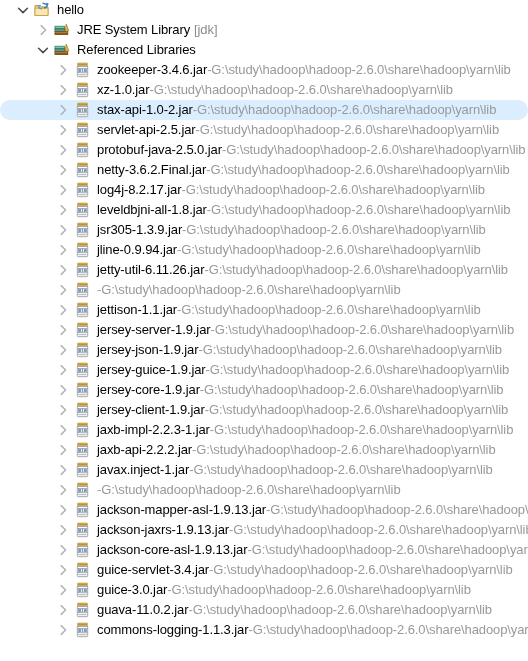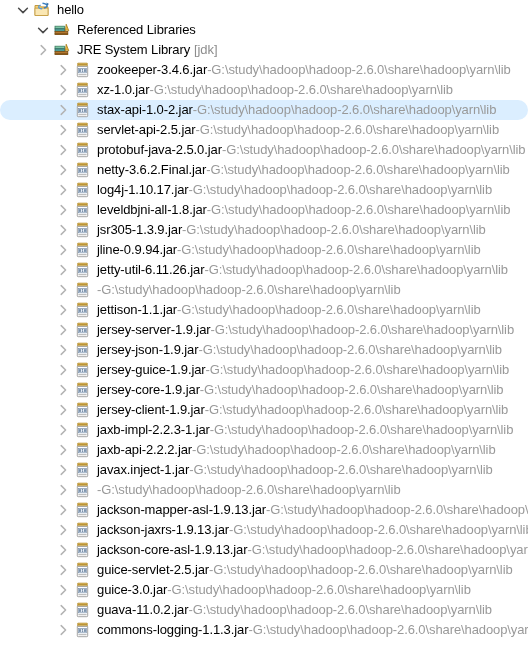--- a/index.html
+++ b/index.html
@@ -106,53 +106,53 @@
     <path d="M8.5 1.2c2.6.3 4.6 1.3 4.6 2.6 0 1.1-1.4 1.9-3.2 2.3" fill="none" stroke="#3a7fc1" stroke-width="1.5"></path>
     <path d="M12.4 0.6l2.6 1.3-2.1 1.6z" fill="#2f6ea8"></path>
     <path d="M6.6 3.2c-1.3.5-2 1.1-2 1.8 0 .9 1.5 1.6 3.6 1.8" fill="none" stroke="#5b9bd5" stroke-width="1.3"></path>
   </svg>
       </span>
       <span class="label">hello</span>
     </div>
     <div class="row">
       <span class="indent ind-1"></span>
       <span class="twisty">
-        <svg width="12" height="9" viewBox="0 0 12 9" xmlns="http://www.w3.org/2000/svg">
-    <path d="M1.6 2.2L6 6.6l4.4-4.4" fill="none" stroke="#4a4a4a" stroke-width="1.5" stroke-linecap="round" stroke-linejoin="round"></path>
+        <svg width="9" height="12" viewBox="0 0 9 12" xmlns="http://www.w3.org/2000/svg">
+    <path d="M2.2 1.6L6.6 6l-4.4 4.4" fill="none" stroke="#b3b3b3" stroke-width="1.5" stroke-linecap="round" stroke-linejoin="round"></path>
   </svg>
       </span>
       <span class="icon">
         <svg width="17" height="16" viewBox="0 0 17 16" xmlns="http://www.w3.org/2000/svg">
     <rect x="1" y="4.2" width="9.5" height="2.6" fill="#7fc6a6" stroke="#3f7f63" stroke-width="0.8"></rect>
     <rect x="1" y="6.8" width="9.5" height="2.6" fill="#4f9e95" stroke="#2e6660" stroke-width="0.8"></rect>
     <rect x="1" y="9.4" width="12.8" height="3.1" fill="#b77a2f" stroke="#7a4f15" stroke-width="0.8"></rect>
     <rect x="1" y="11.2" width="12.8" height="1.3" fill="#8e5c21" stroke="#7a4f15" stroke-width="0.5"></rect>
     <path d="M12.2 2.2l2.6 6.6-1.9-.9-1.6 1.2z" fill="#f2c14b" stroke="#a57a18" stroke-width="0.8" stroke-linejoin="round"></path>
   </svg>
       </span>
-      <span class="label">Referenced Libraries</span>
+      <span class="label">JRE System Library</span>
+      <span class="suffix">[jdk]</span>
     </div>
     <div class="row">
       <span class="indent ind-1"></span>
       <span class="twisty">
-        <svg width="9" height="12" viewBox="0 0 9 12" xmlns="http://www.w3.org/2000/svg">
-    <path d="M2.2 1.6L6.6 6l-4.4 4.4" fill="none" stroke="#b3b3b3" stroke-width="1.5" stroke-linecap="round" stroke-linejoin="round"></path>
+        <svg width="12" height="9" viewBox="0 0 12 9" xmlns="http://www.w3.org/2000/svg">
+    <path d="M1.6 2.2L6 6.6l4.4-4.4" fill="none" stroke="#4a4a4a" stroke-width="1.5" stroke-linecap="round" stroke-linejoin="round"></path>
   </svg>
       </span>
       <span class="icon">
         <svg width="17" height="16" viewBox="0 0 17 16" xmlns="http://www.w3.org/2000/svg">
     <rect x="1" y="4.2" width="9.5" height="2.6" fill="#7fc6a6" stroke="#3f7f63" stroke-width="0.8"></rect>
     <rect x="1" y="6.8" width="9.5" height="2.6" fill="#4f9e95" stroke="#2e6660" stroke-width="0.8"></rect>
     <rect x="1" y="9.4" width="12.8" height="3.1" fill="#b77a2f" stroke="#7a4f15" stroke-width="0.8"></rect>
     <rect x="1" y="11.2" width="12.8" height="1.3" fill="#8e5c21" stroke="#7a4f15" stroke-width="0.5"></rect>
     <path d="M12.2 2.2l2.6 6.6-1.9-.9-1.6 1.2z" fill="#f2c14b" stroke="#a57a18" stroke-width="0.8" stroke-linejoin="round"></path>
   </svg>
       </span>
-      <span class="label">JRE System Library</span>
-      <span class="suffix">[jdk]</span>
+      <span class="label">Referenced Libraries</span>
     </div>
     <div class="row">
       <span class="indent ind-2"></span>
       <span class="twisty">
         <svg width="9" height="12" viewBox="0 0 9 12" xmlns="http://www.w3.org/2000/svg">
     <path d="M2.2 1.6L6.6 6l-4.4 4.4" fill="none" stroke="#b3b3b3" stroke-width="1.5" stroke-linecap="round" stroke-linejoin="round"></path>
   </svg>
       </span>
       <span class="icon">
         <svg width="15" height="16" viewBox="0 0 15 16" xmlns="http://www.w3.org/2000/svg">
@@ -283,21 +283,21 @@
       <span class="icon">
         <svg width="15" height="16" viewBox="0 0 15 16" xmlns="http://www.w3.org/2000/svg">
     <rect x="2.6" y="1.2" width="9.8" height="1.5" rx="0.4" fill="#f4d06a" stroke="#a9801f" stroke-width="0.8"></rect>
     <rect x="2.6" y="3" width="9.8" height="1.2" rx="0.3" fill="#fbe9a8" stroke="#a9801f" stroke-width="0.7"></rect>
     <path d="M2.3 4.4h10.4v9.4a.9.9 0 0 1-.9.9H3.2a.9.9 0 0 1-.9-.9z" fill="#ffffff" stroke="#9a9a9a" stroke-width="0.9"></path>
     <rect x="3.6" y="6.4" width="7.8" height="4.4" fill="#e8eef6" stroke="#7c93ad" stroke-width="0.7"></rect>
     <text x="7.5" y="9.9" font-family="DejaVu Sans Mono, monospace" font-size="4.1" fill="#24476e" text-anchor="middle">010</text>
     <path d="M3.4 12.7h8.2" stroke="#9a9a9a" stroke-width="0.8"></path>
   </svg>
       </span>
-      <span class="label">log4j-1.10.17.jar</span>
+      <span class="label">log4j-8.2.17.jar</span>
       <span class="path" style="margin-left: 0px;"> - </span>
       <span class="path" style="margin-left: 0px;">G:\study\hadoop\hadoop-2.6.0\share\hadoop\yarn\lib</span>
     </div>
     <div class="row">
       <span class="indent ind-2"></span>
       <span class="twisty">
         <svg width="9" height="12" viewBox="0 0 9 12" xmlns="http://www.w3.org/2000/svg">
     <path d="M2.2 1.6L6.6 6l-4.4 4.4" fill="none" stroke="#b3b3b3" stroke-width="1.5" stroke-linecap="round" stroke-linejoin="round"></path>
   </svg>
       </span>
@@ -680,21 +680,21 @@
       <span class="icon">
         <svg width="15" height="16" viewBox="0 0 15 16" xmlns="http://www.w3.org/2000/svg">
     <rect x="2.6" y="1.2" width="9.8" height="1.5" rx="0.4" fill="#f4d06a" stroke="#a9801f" stroke-width="0.8"></rect>
     <rect x="2.6" y="3" width="9.8" height="1.2" rx="0.3" fill="#fbe9a8" stroke="#a9801f" stroke-width="0.7"></rect>
     <path d="M2.3 4.4h10.4v9.4a.9.9 0 0 1-.9.9H3.2a.9.9 0 0 1-.9-.9z" fill="#ffffff" stroke="#9a9a9a" stroke-width="0.9"></path>
     <rect x="3.6" y="6.4" width="7.8" height="4.4" fill="#e8eef6" stroke="#7c93ad" stroke-width="0.7"></rect>
     <text x="7.5" y="9.9" font-family="DejaVu Sans Mono, monospace" font-size="4.1" fill="#24476e" text-anchor="middle">010</text>
     <path d="M3.4 12.7h8.2" stroke="#9a9a9a" stroke-width="0.8"></path>
   </svg>
       </span>
-      <span class="label">guice-servlet-2.5.jar</span>
+      <span class="label">guice-servlet-3.4.jar</span>
       <span class="path" style="margin-left: 0px;"> - </span>
       <span class="path" style="margin-left: 0px;">G:\study\hadoop\hadoop-2.6.0\share\hadoop\yarn\lib</span>
     </div>
     <div class="row">
       <span class="indent ind-2"></span>
       <span class="twisty">
         <svg width="9" height="12" viewBox="0 0 9 12" xmlns="http://www.w3.org/2000/svg">
     <path d="M2.2 1.6L6.6 6l-4.4 4.4" fill="none" stroke="#b3b3b3" stroke-width="1.5" stroke-linecap="round" stroke-linejoin="round"></path>
   </svg>
       </span>

